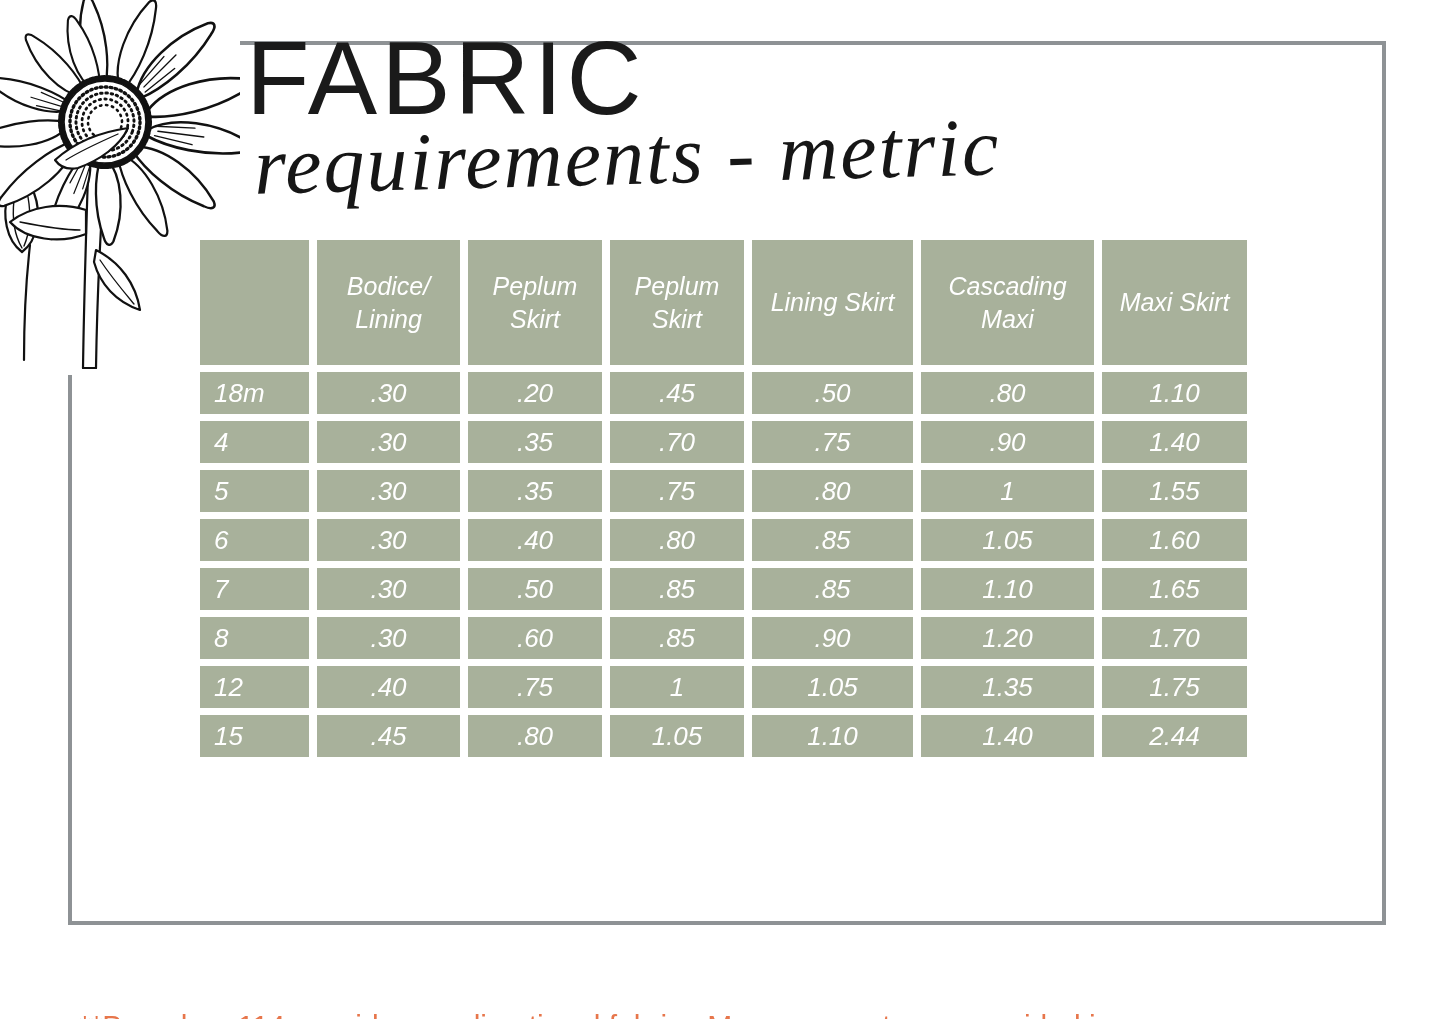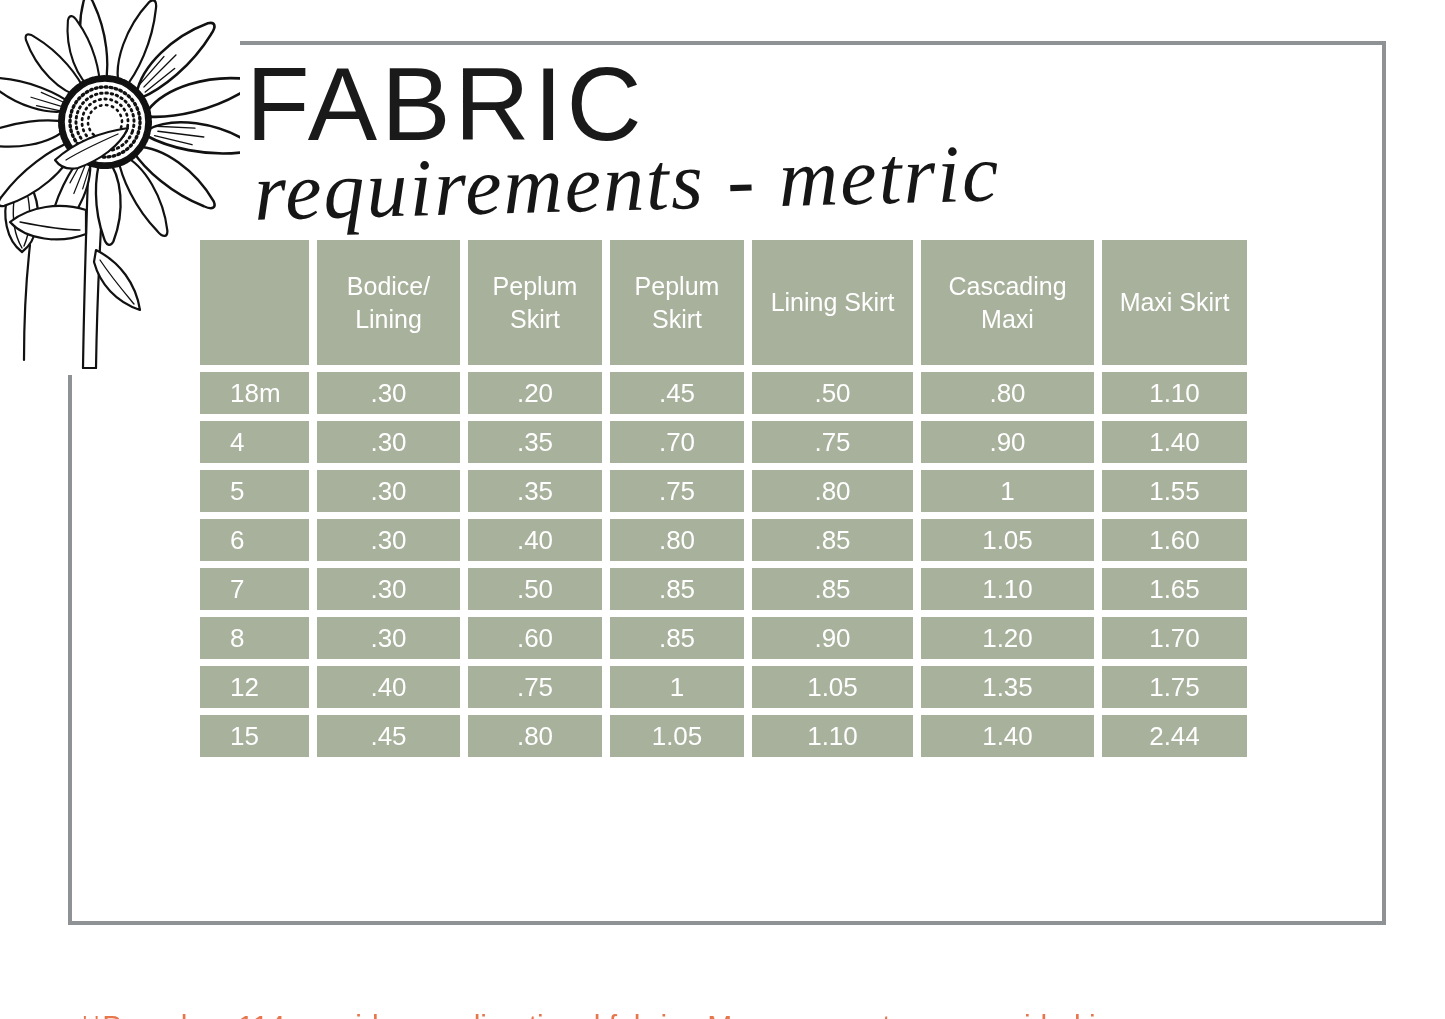--- a/index.html
+++ b/index.html
@@ -19,21 +19,21 @@
     border: 4px solid #8e9295;
   }
   .sunflower-box {
     position: absolute;
     left: 0; top: 0;
     width: 240px; height: 375px;
     background: #ffffff;
   }
   .title-block {
     position: absolute;
-    left: 246px; top: 56px;
+    left: 246px; top: 30px;
     width: 900px;
   }
   .title-main {
     font-family: "Liberation Sans", sans-serif;
     font-weight: 300;
     font-size: 104px;
     line-height: 96px;
     letter-spacing: 4px;
     color: #1a1a1a;
   }
@@ -44,21 +44,21 @@
     font-style: italic;
     font-size: 82px;
     line-height: 110px;
     color: #161616;
     letter-spacing: 2px;
     transform: rotate(-1.5deg);
     white-space: nowrap;
   }
   .table-wrap {
     position: absolute;
-    left: 192px; top: 233px;
+    left: 192px; top: 233px; font-style: italic;
   }
   table.fabric {
     border-collapse: separate;
     border-spacing: 8px 7px;
     table-layout: fixed;
   }
   table.fabric th, table.fabric td {
     background: #a8b19b;
     color: #ffffff;
     font-family: "Liberation Sans", sans-serif;
@@ -68,21 +68,21 @@
   table.fabric thead th {
     height: 125px;
     font-size: 25px;
     line-height: 33px;
     text-align: center;
     white-space: pre-line;
   }
   table.fabric tbody tr { height: 42px; }
   td.size-cell {
     text-align: left;
-    padding-left: 30px;
+    padding-left: 14px;
     font-size: 26px;
   }
   td.val-cell {
     text-align: center;
     font-size: 26px;
   }
   .footnote {
     position: absolute;
     left: 79px; top: 928px;
     width: 1366px;

